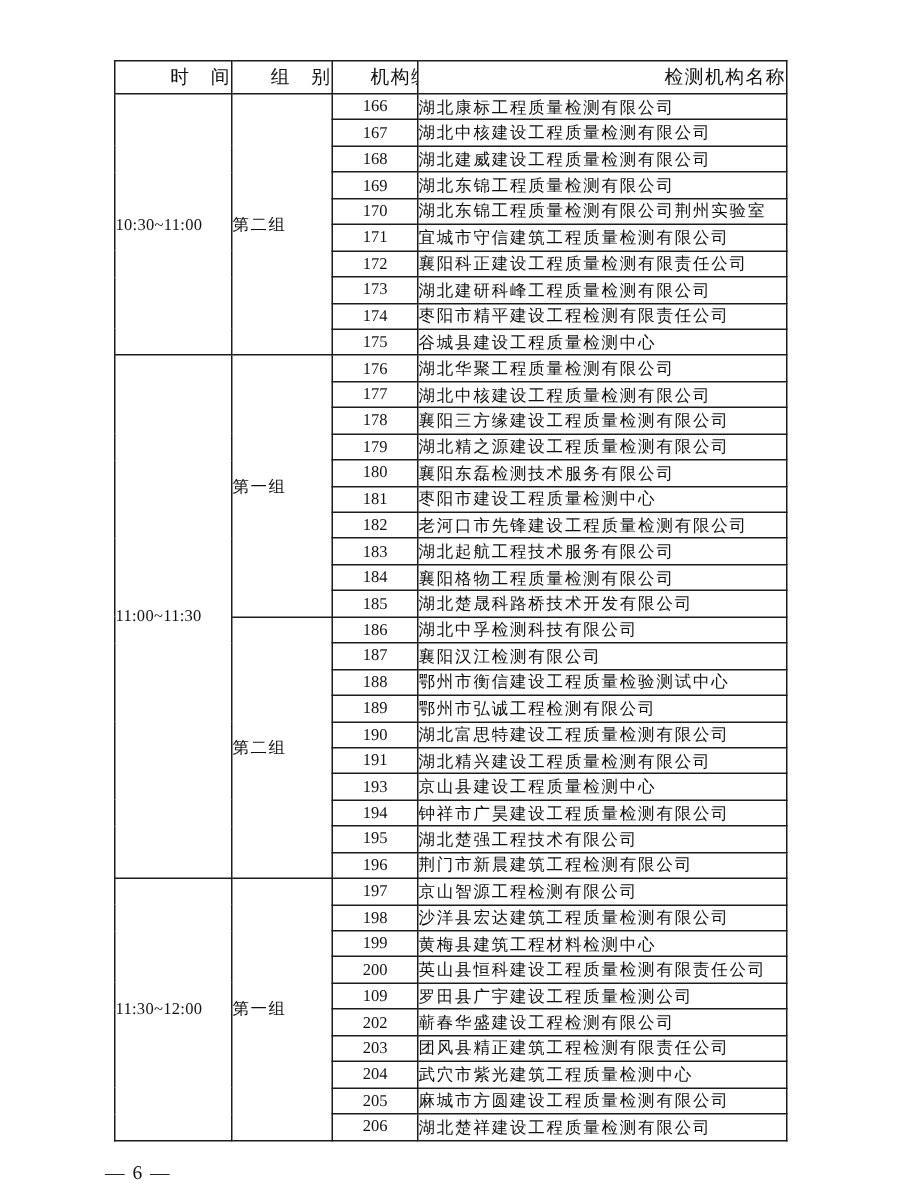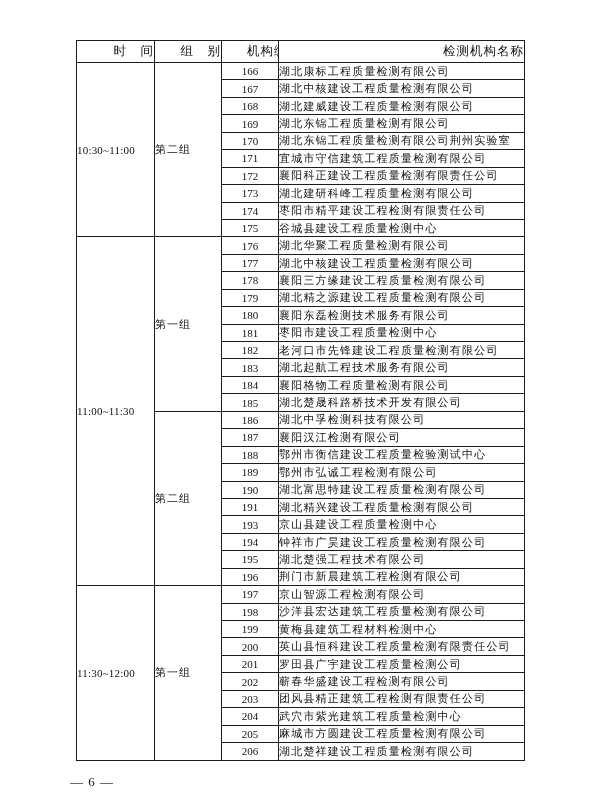--- a/index.html
+++ b/index.html
@@ -235,21 +235,21 @@
         </tr>
         <tr>
           <td class="id-cell">199</td>
           <td class="org-cell">黄梅县建筑工程材料检测中心</td>
         </tr>
         <tr>
           <td class="id-cell">200</td>
           <td class="org-cell">英山县恒科建设工程质量检测有限责任公司</td>
         </tr>
         <tr>
-          <td class="id-cell">201</td>
+          <td class="id-cell">109</td>
           <td class="org-cell">罗田县广宇建设工程质量检测公司</td>
         </tr>
         <tr>
           <td class="id-cell">202</td>
           <td class="org-cell">蕲春华盛建设工程检测有限公司</td>
         </tr>
         <tr>
           <td class="id-cell">203</td>
           <td class="org-cell">团风县精正建筑工程检测有限责任公司</td>
         </tr>

